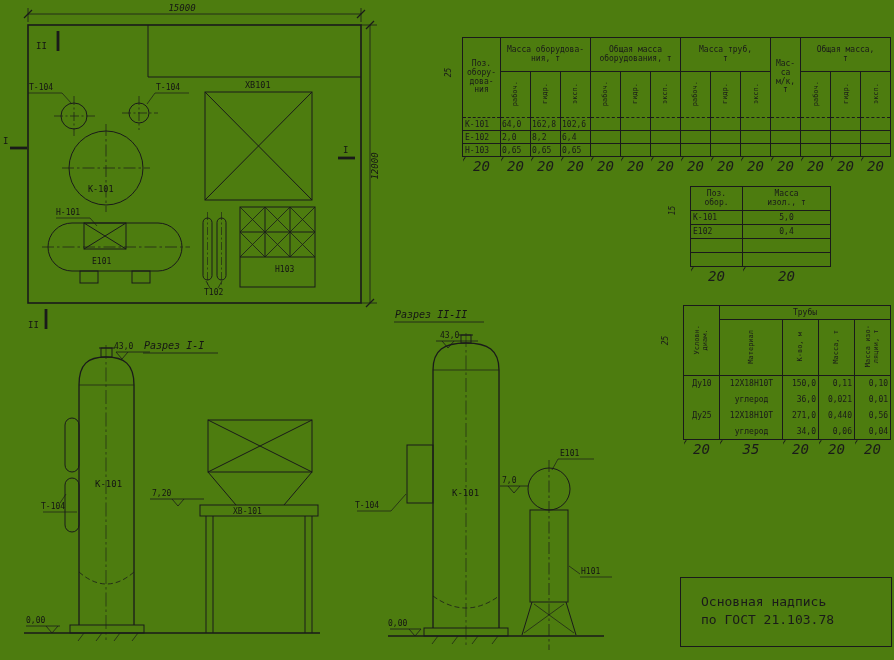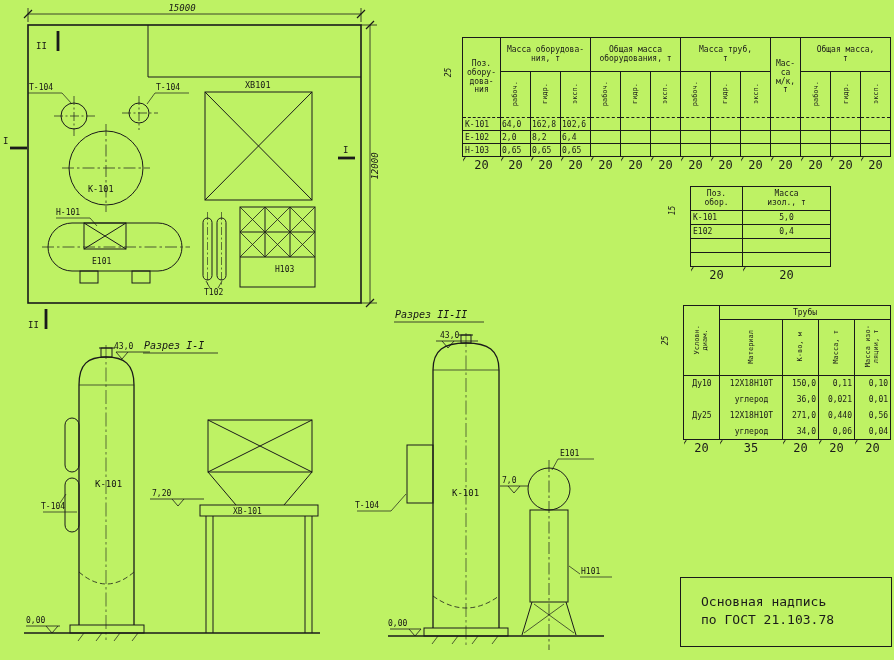--- a/index.html
+++ b/index.html
@@ -1,38 +1,38 @@
 <!DOCTYPE html>
 <html><head>
 <meta charset="utf-8">
 <style>
   * { margin:0; padding:0; box-sizing:border-box; }
   html,body { background:#f6f6f4; }
   body { font-family:"DejaVu Sans Mono", monospace; color:#1a1a1a; }
-  .sheet { position:relative; width:894px; height:660px; background:#bef264; overflow:hidden; }
+  .sheet { position:relative; width:894px; height:660px; background:#4d7c0f; overflow:hidden; }
   svg.art { position:absolute; left:0; top:0; }
   svg text { font-family:"DejaVu Sans Mono", monospace; fill:#141414; }
 
   .tbl { position:absolute; background:transparent; }
   .tbl table { border-collapse:collapse; table-layout:fixed; width:100%; }
   .tbl th, .tbl td { border:1px solid #1a1a1a; font-weight:normal; font-size:8px;
                      padding:0 1px; vertical-align:middle; text-align:center; overflow:hidden; }
   .pre { white-space:pre-line; text-align:left; font-size:7.5px; line-height:1.08;
          vertical-align:top; padding:1px 2px; }
   .rot { writing-mode:vertical-rl; transform:rotate(180deg); font-size:7px;
          line-height:1.15; white-space:pre-line; display:inline-block; }
   .eq tr.h1 th { height:34px; }
   .eq tr.h2 th { height:46px; }
   .eq tr.h2 th, .eq th.dashb { border-bottom:1px dashed #1a1a1a; }
   .eq tr.d td { height:13px; }
   .eq tr.d1 td { border-top:1px dashed #1a1a1a; }
   td.pos { text-align:left; padding-left:2px; }
   td.num { text-align:left; padding-right:2px; }
   .dims-row td { border-left:none; border-right:none; border-bottom:none; position:relative;
-                 font-size:12px; height:13px; vertical-align:top; padding-top:1px; }
+                 font-style:italic; font-size:14px; height:13px; vertical-align:top; padding-top:1px; }
   .dims-row td::before { content:""; position:absolute; left:-4px; top:3px; width:8px; height:1px;
                          background:#1a1a1a; transform:rotate(-55deg); }
   .ins tr.ih th { height:24px; }
   .ins tr.d td { height:14px; }
   .pipes tr.pt th { height:14px; font-size:8px; }
   .pipes tr.ph th { height:56px; }
   .pipes tr.pd td { height:16px; border-top:none; border-bottom:none; }
   .pipes tr.pd td:nth-child(1), .pipes tr.pd td:nth-child(2) { text-align:center; padding-left:2px; }
   .pipes tr.pd td:nth-child(3), .pipes tr.pd td:nth-child(4), .pipes tr.pd td:nth-child(5)
        { text-align:right; padding-right:2px; }

